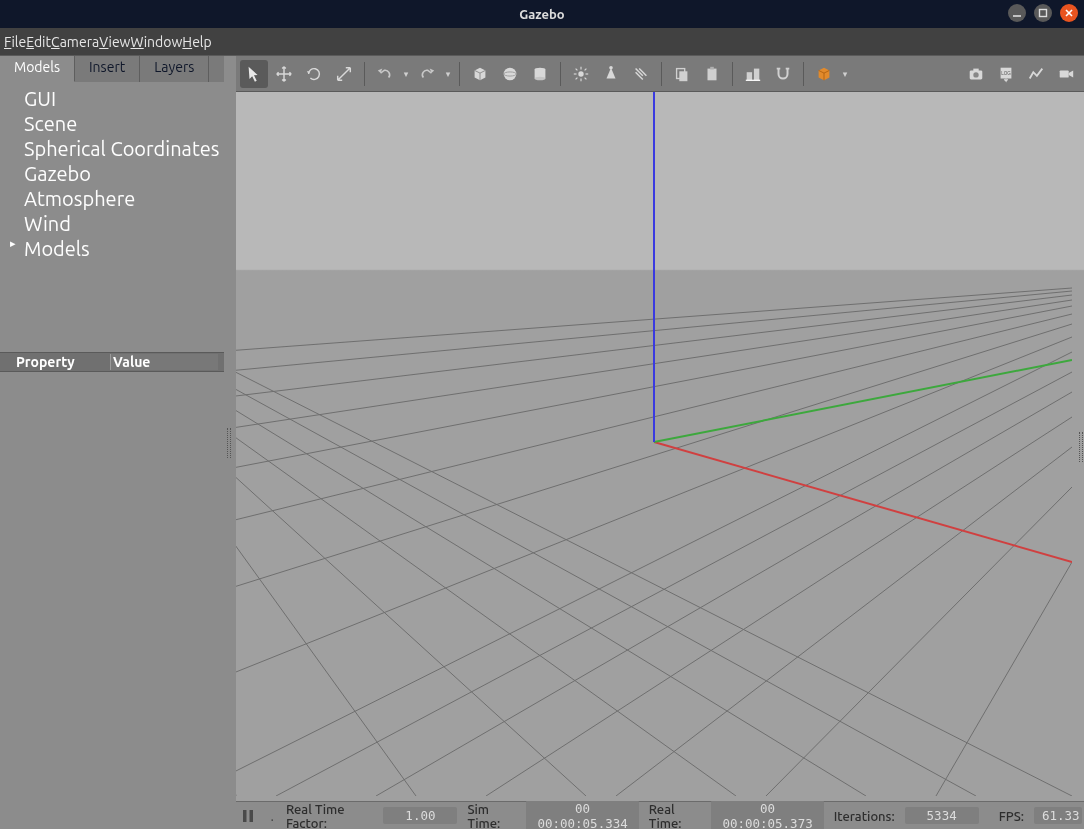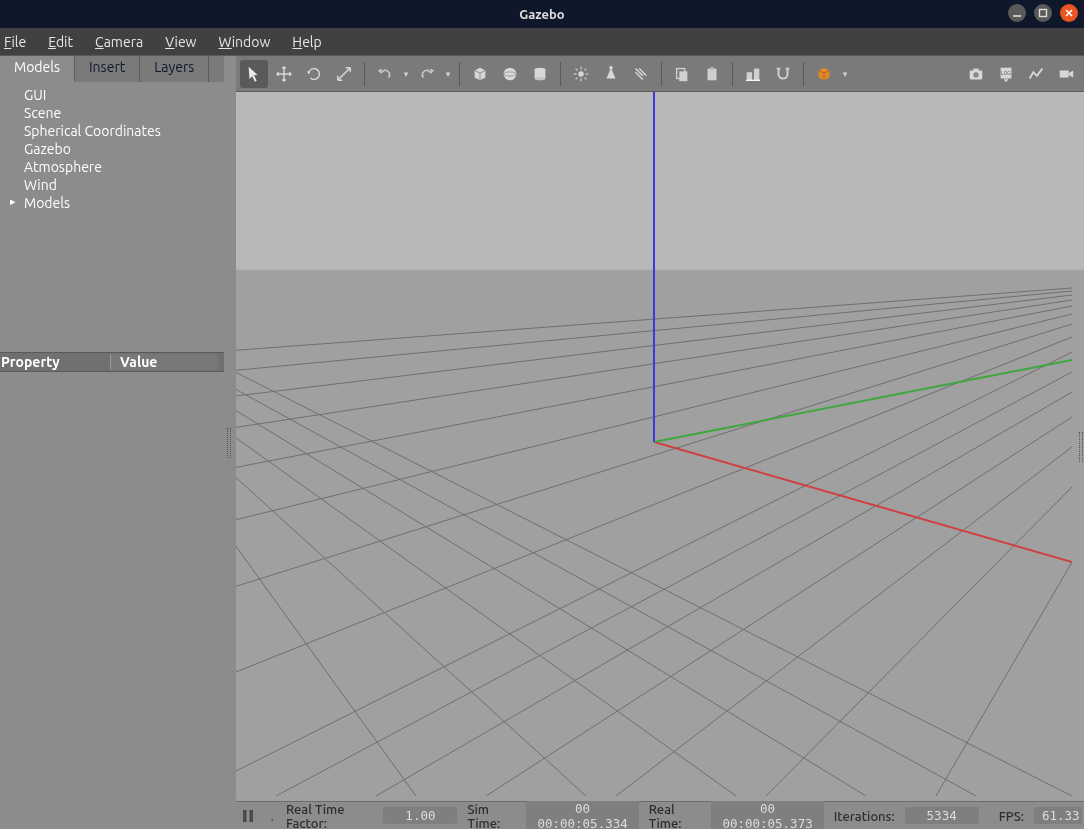--- a/index.html
+++ b/index.html
@@ -25,58 +25,58 @@
   .window-controls { position:absolute; right:6px; top:4px; display:flex; gap:8px; }
   .wctrl { width:18px; height:18px; border-radius:9px; display:flex;
     align-items:center; justify-content:center; cursor:pointer; }
   .wctrl svg { width:12px; height:12px; }
   .wctrl.close { background:#e95420; }
   .wctrl.max, .wctrl.min { background:#595959; }
 
   
   .menubar {
     height: 28px; background:#414141; border-bottom:1px solid #5a5a5a;
-    display:flex; align-items:center; padding:0 4px; gap:22px;
+    display:flex; align-items:center; padding:0 4px; gap:0;
   }
   .menubar span { color:#e6e6e6; cursor:pointer; font-size:14px; }
   .menubar span u { text-decoration: underline; }
 
   
   .main { position:absolute; top:56px; bottom:0; left:0; right:0; display:flex; }
 
   .leftpanel {
     width:224px; background:#8c8c8c; display:flex; flex-direction:column;
     position:relative;
   }
   .tabs { display:flex; height:26px; background:#7a7a7a; }
   .tab {
     padding:3px 14px 0 14px; font-size:14px; color:#0f172a; background:#7a7a7a;
     border-right:1px solid #5e5e5e; cursor:pointer;
   }
   .tab.active { background:#8c8c8c; color:#fff; border-bottom:1px solid #8c8c8c; }
 
   .tree {
-    flex:0 0 auto; padding:4px 0 0 0; font-size:14px; color:#fefefe;
+    flex:0 0 auto; padding:4px 0 0 0; font-size:20px; color:#fefefe;
     min-height:230px;
   }
   .tree .item {
     padding:1px 0 1px 24px; cursor:pointer; position:relative;
   }
   .tree .item.withchildren::before {
     content:"▸"; position:absolute; left:10px; top:1px; font-size:11px; color:#fff;
   }
 
   .propheader {
     display:flex; background:#707070; color:#fff; font-weight:bold;
     font-size:14px; height:20px; align-items:center;
     border-top:1px solid #5a5a5a; border-bottom:1px solid #5a5a5a;
     margin-top:40px;
   }
-  .propheader div:first-child { width:110px; padding-left:1px; }
-  .propheader div:last-child { width:108px; padding-left:9px; border-left:1px solid #9a9a9a; background:#787878;}
+  .propheader div:first-child { width:110px; padding-left:16px; }
+  .propheader div:last-child { width:108px; padding-left:2px; border-left:1px solid #9a9a9a; background:#787878;}
 
   .splitter { width:12px; background:#8c8c8c; cursor:col-resize; position:relative;}
   .splitter::after{
     content:""; position:absolute; top:50%; left:3px; width:2px; height:30px;
     border-left:1px dotted #555; border-right:1px dotted #555; transform:translateY(-50%);
   }
 
   .rightpanel {
     flex:1; background:#bfbfbf; display:flex; flex-direction:column;
   }

